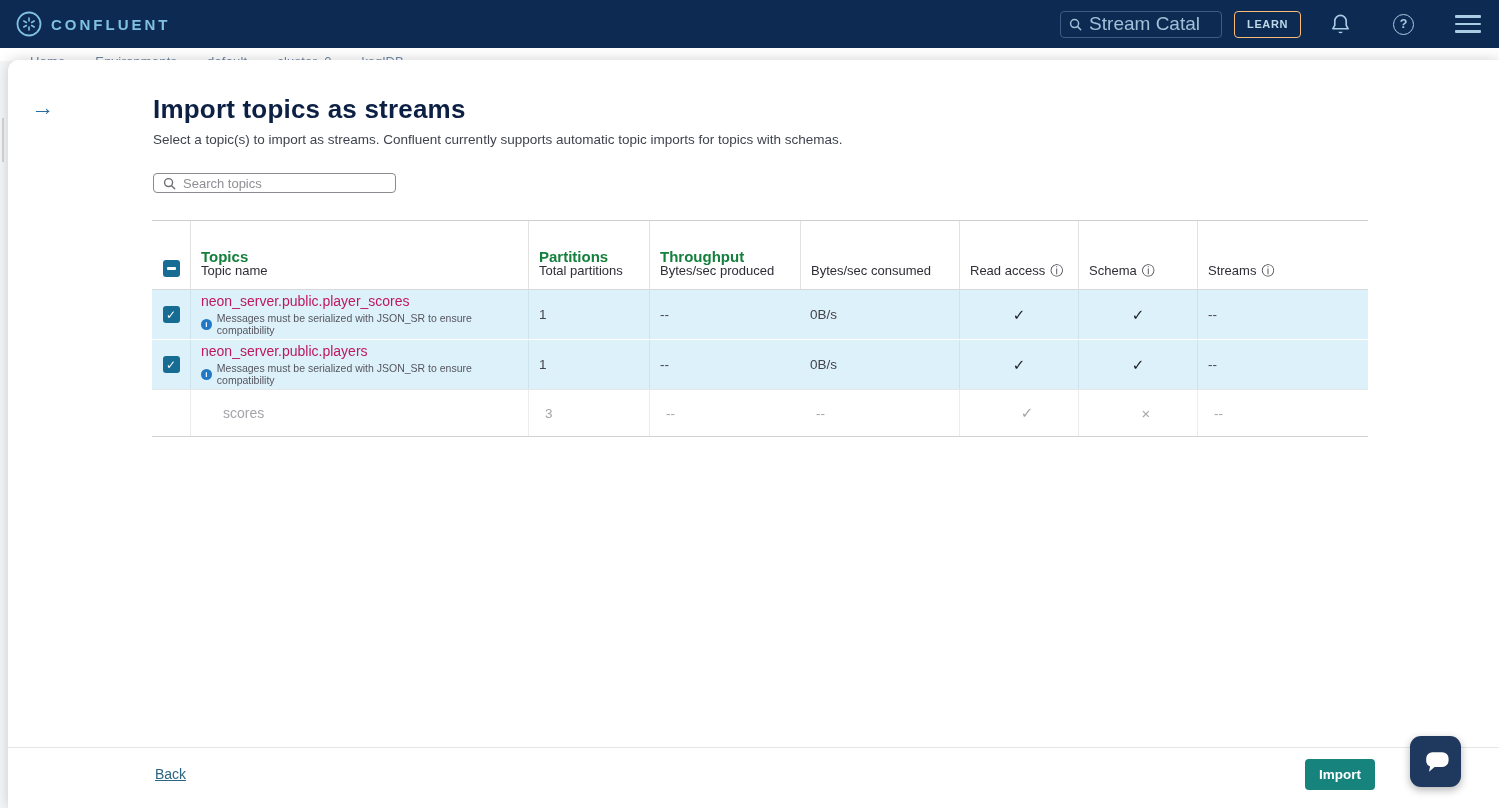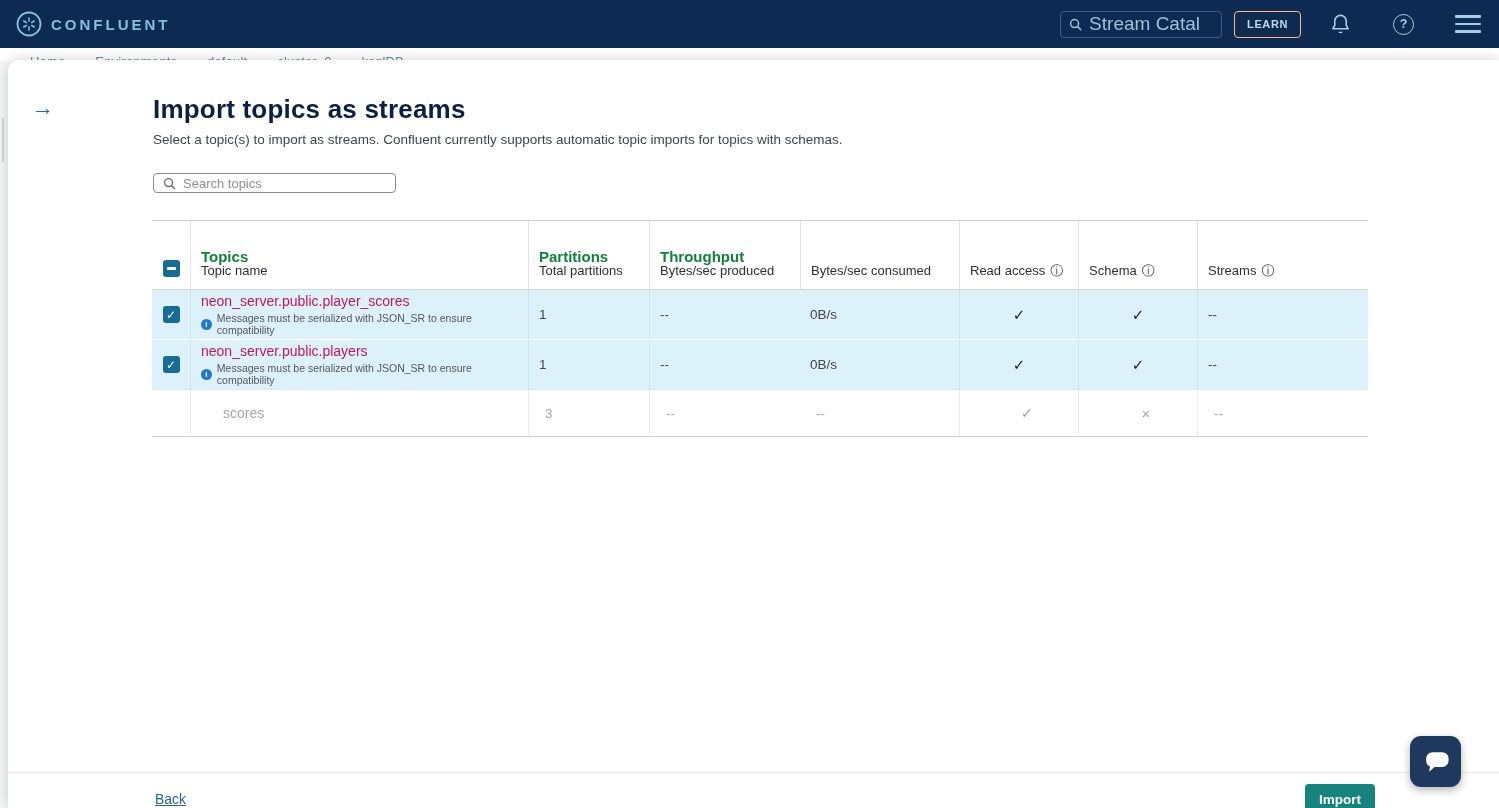--- a/index.html
+++ b/index.html
@@ -110,21 +110,21 @@
 
   .checkbox {
     width:17px; height:17px; border-radius:3px; background:#176c94; cursor:pointer;
     display:flex; align-items:center; justify-content:center; color:#fff;
   }
   .checkbox.checked::after { content:"✓"; font-size:12px; font-weight:700; }
   .checkbox.indeterminate::after { content:""; width:9px; height:2.4px; background:#fff; border-radius:1px; }
 
   
   .panel-footer {
-    position:absolute; left:0; bottom:0; width:100%; height:36px;
+    position:absolute; left:0; bottom:0; width:100%; height:61px;
     border-top:1px solid #e6e6e6; background:#fff;
   }
   .back-link {
     position:absolute; left:147px; top:18px; font-size:14px; color:#2a6582;
     text-decoration:underline; cursor:pointer;
   }
   .import-btn {
     position:absolute; right:124px; top:11px; width:70px; height:31px;
     background:#16837d; border:none; border-radius:4px; color:#fff;
     font-size:13.5px; font-weight:700; cursor:pointer; font-family:inherit;

